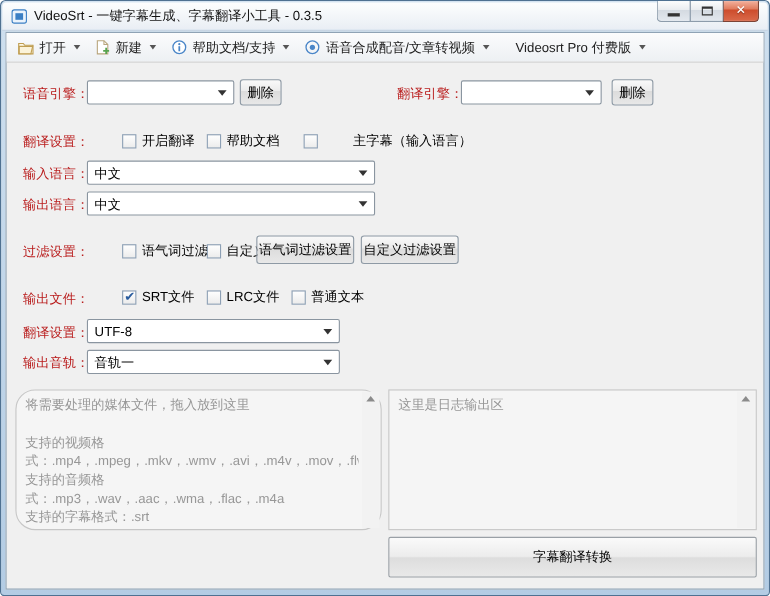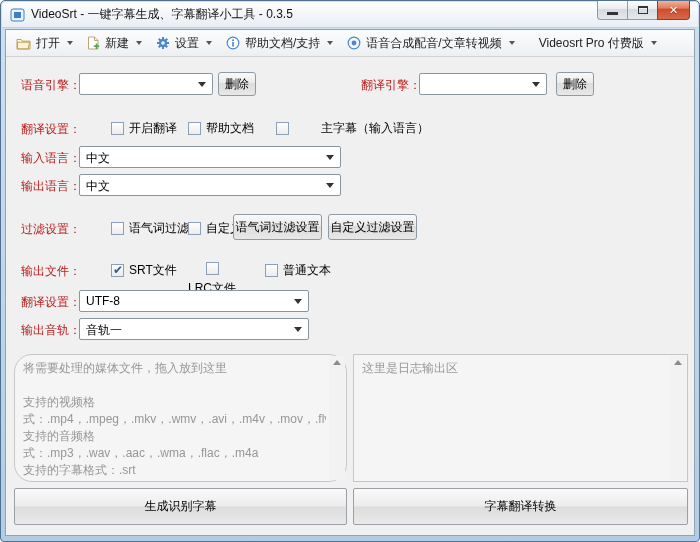--- a/index.html
+++ b/index.html
@@ -162,34 +162,20 @@
           <g stroke="#57a34f" stroke-width="1.6">
             <line x1="9.5" y1="7.5" x2="9.5" y2="13"></line>
             <line x1="6.8" y1="10.2" x2="12.2" y2="10.2"></line>
           </g>
         </svg>
         <span class="tb-label">新建</span>
         <span class="caret"></span>
       </div>
       <div class="tb-item">
         <svg width="14" height="14" viewBox="0 0 14 14">
-          <g fill="#4a86c8">
-            <rect x="6" y="1" width="2" height="12"></rect>
-            <rect x="1" y="6" width="12" height="2"></rect>
-            <rect x="6" y="1" width="2" height="12" transform="rotate(45 7 7)"></rect>
-            <rect x="6" y="1" width="2" height="12" transform="rotate(-45 7 7)"></rect>
-            <circle cx="7" cy="7" r="4"></circle>
-          </g>
-          <circle cx="7" cy="7" r="1.8" fill="#f4f6f8"></circle>
-        </svg>
-        <span class="tb-label">设置</span>
-        <span class="caret"></span>
-      </div>
-      <div class="tb-item">
-        <svg width="14" height="14" viewBox="0 0 14 14">
           <circle cx="7" cy="7" r="5.8" fill="#ffffff" stroke="#4a86c8" stroke-width="1.2"></circle>
           <circle cx="7" cy="4.2" r="1" fill="#4a86c8"></circle>
           <rect x="6.2" y="6" width="1.6" height="4.6" fill="#4a86c8"></rect>
         </svg>
         <span class="tb-label">帮助文档/支持</span>
         <span class="caret"></span>
       </div>
       <div class="tb-item">
         <svg width="14" height="14" viewBox="0 0 14 14">
           <circle cx="7" cy="7" r="5.8" fill="none" stroke="#4a86c8" stroke-width="1.2"></circle>
@@ -262,21 +248,21 @@
     </div>
     <div class="btn" style="left:322px; top:184px; width:89px; height:26px;">
       <span>自定义过滤设置</span>
     </div>
 
     <span class="lbl" style="left:15px; top:233px;">输出文件：</span>
     <span class="checkbox checked" style="left:73px; top:232px;">
       <span class="box"></span>
       <span class="cb-label">SRT文件</span>
     </span>
-    <span class="checkbox" style="left:150px; top:232px;flex-direction:column;">
+    <span class="checkbox" style="left:150px; top:232px;">
       <span class="box"></span>
       <span class="cb-label">LRC文件</span>
     </span>
     <span class="checkbox" style="left:227px; top:232px;">
       <span class="box"></span>
       <span class="cb-label">普通文本</span>
     </span>
 
     <span class="lbl" style="left:15px; top:264px;">翻译设置：</span>
     <div class="combo" style="left:73px; top:260px; width:230px;">
@@ -305,21 +291,18 @@
 
     <div class="panel" style="left:347px; width:335px;">
       <div class="panel-body">
         <div class="panel-line">这里是日志输出区</div>
       </div>
       <div class="vscroll">
         <div class="up"></div>
       </div>
     </div>
 
-    <div class="big-btn" style="left:8px; width:333px;">
-      <span>生成识别字幕</span>
-    </div>
     <div class="big-btn" style="left:347px; width:335px;">
       <span>字幕翻译转换</span>
     </div>
 
   </div>
 </div>
 
 </body></html>

